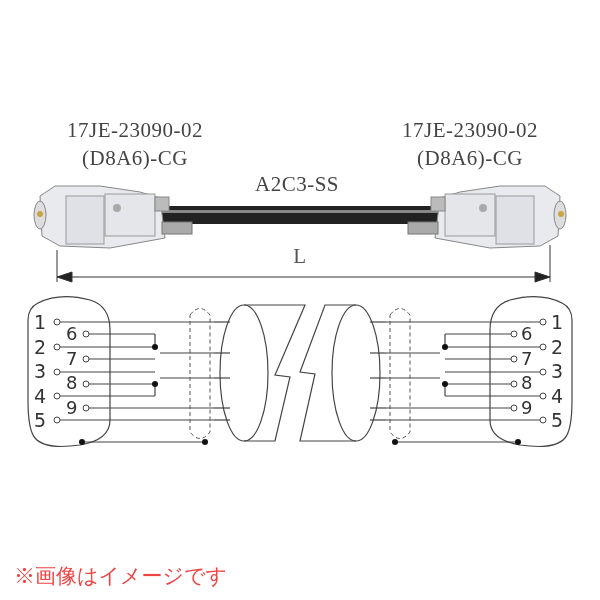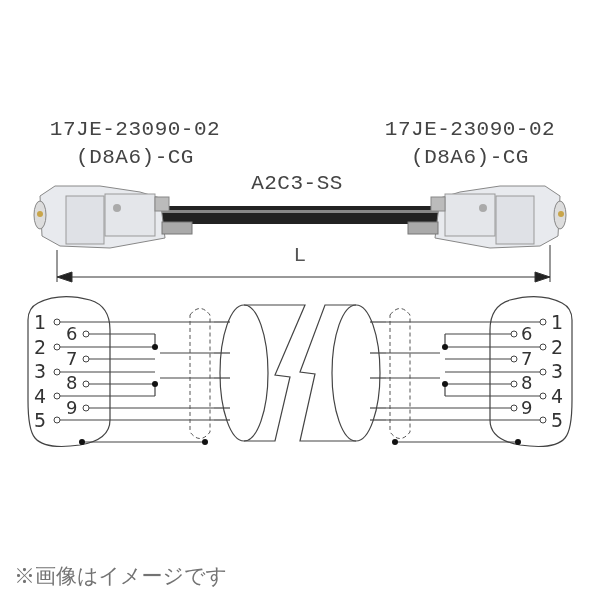--- a/index.html
+++ b/index.html
@@ -1,19 +1,19 @@
 <!DOCTYPE html>
 <html><head>
 <meta charset="utf-8">
 <style>
   html,body{margin:0;padding:0;background:#fff;}
   body{width:600px;height:600px;position:relative;overflow:hidden;font-family:"DejaVu Sans",sans-serif;color:#333;}
-  .lbl{position:absolute;font-size:21px;color:#444;letter-spacing:0.5px;text-align:center;font-family:Liberation Mono, monospace;}
+  .lbl{position:absolute;font-size:21px;color:#444;letter-spacing:0.5px;text-align:center;font-family:Liberation Serif, serif;}
   svg{position:absolute;left:0;top:0;}
-  .caption{position:absolute;left:14px;top:562px;font-size:21px;color:#737373;font-family:Liberation Mono, monospace;}
+  .caption{position:absolute;left:14px;top:562px;font-size:21px;color:#ef4444;font-family:Liberation Mono, monospace;}
 </style>
 </head>
 <body>
 
 <div class="lbl" style="left:30px;top:118px;width:210px;">17JE-23090-02</div>
 <div class="lbl" style="left:30px;top:146px;width:210px;">(D8A6)-CG</div>
 <div class="lbl" style="left:365px;top:118px;width:210px;">17JE-23090-02</div>
 <div class="lbl" style="left:365px;top:146px;width:210px;">(D8A6)-CG</div>
 <div class="lbl" style="left:237px;top:172px;width:120px;">A2C3-SS</div>
 <div class="lbl" style="left:288px;top:244px;width:24px;color:#555;">L</div>

